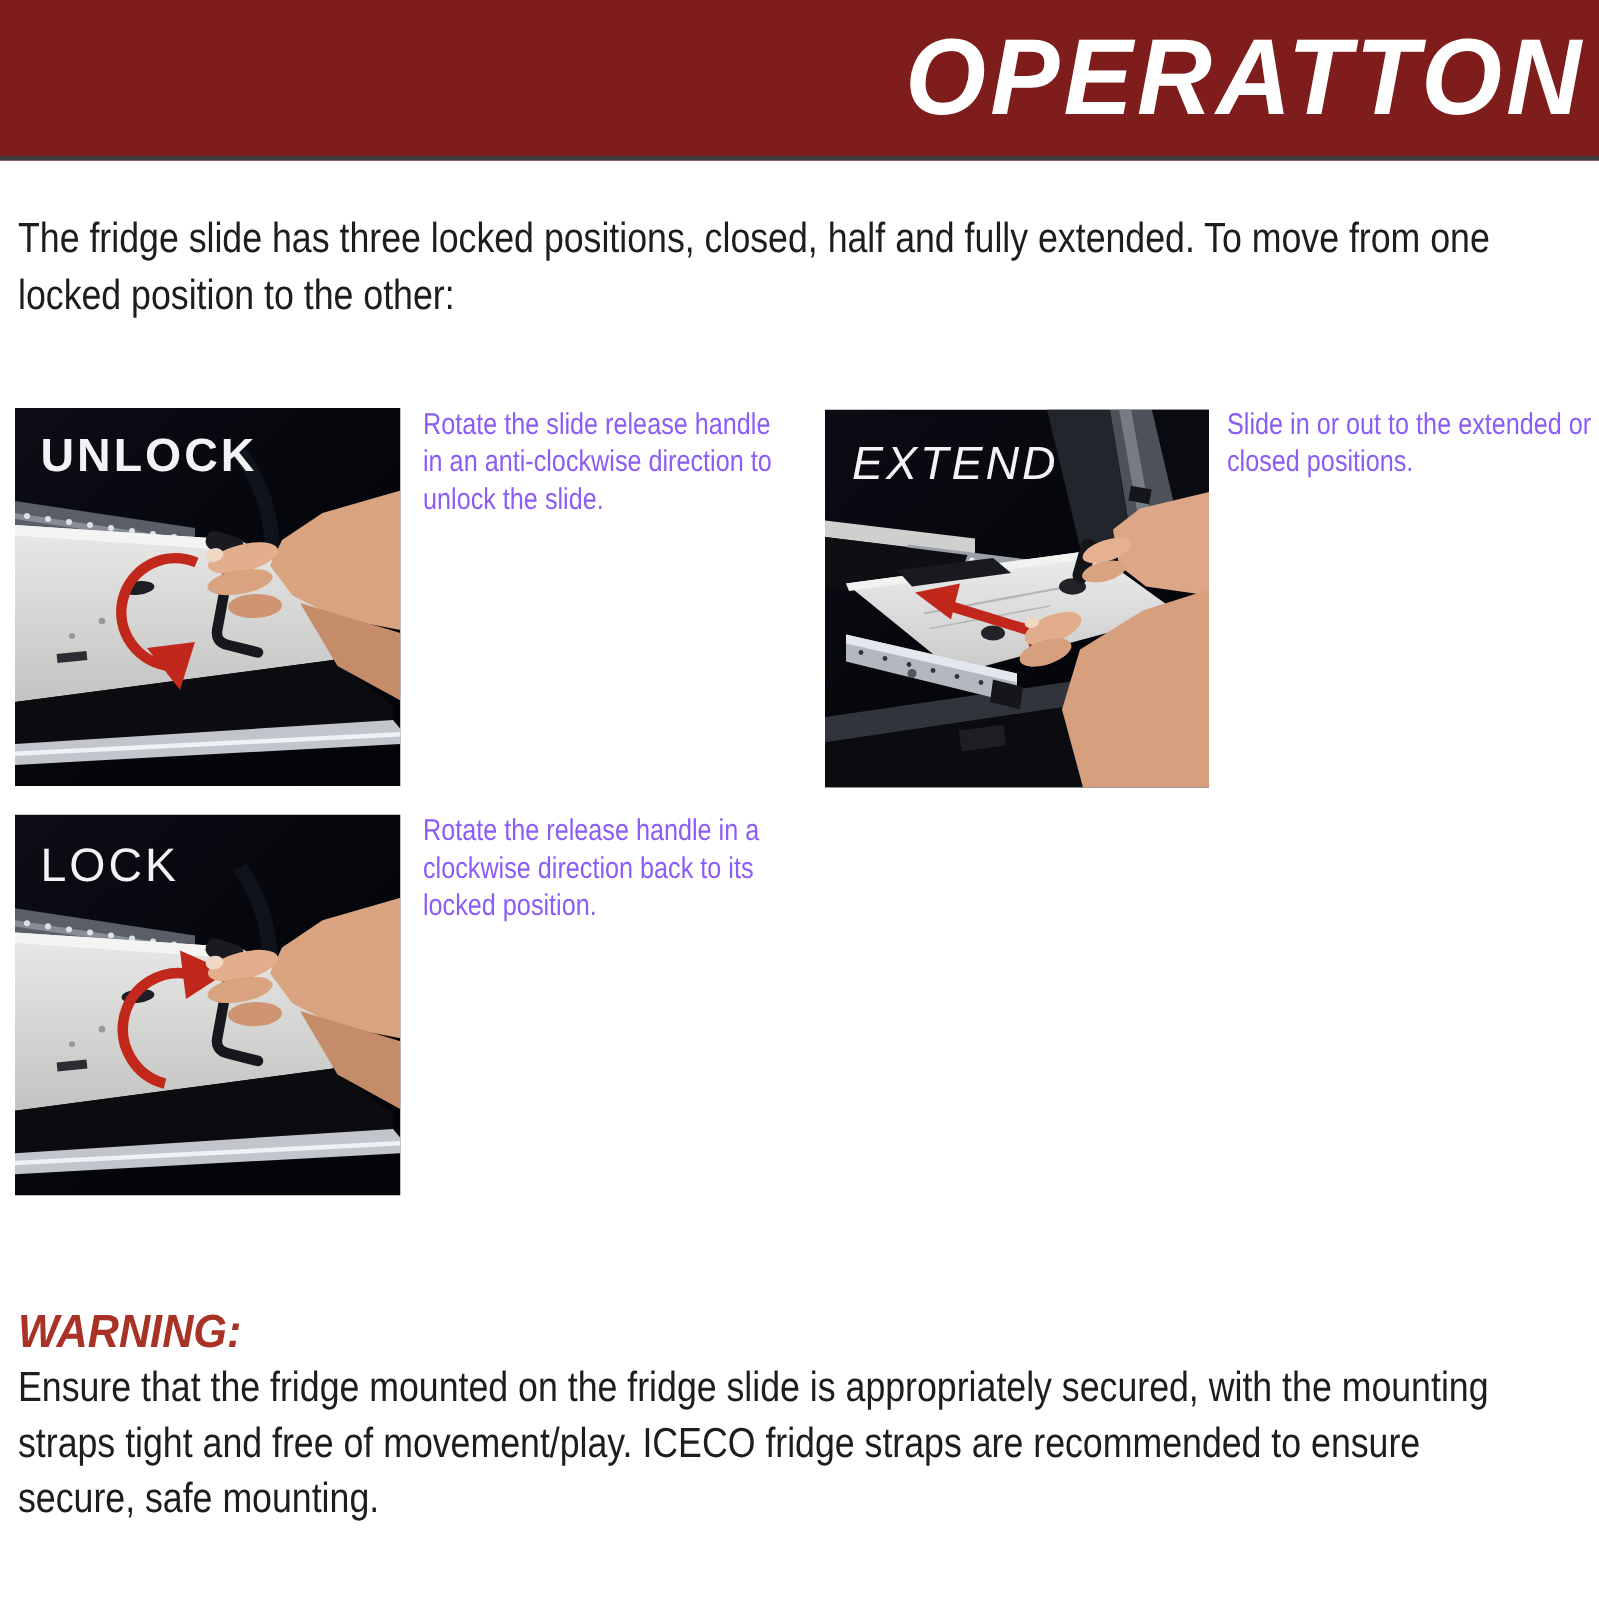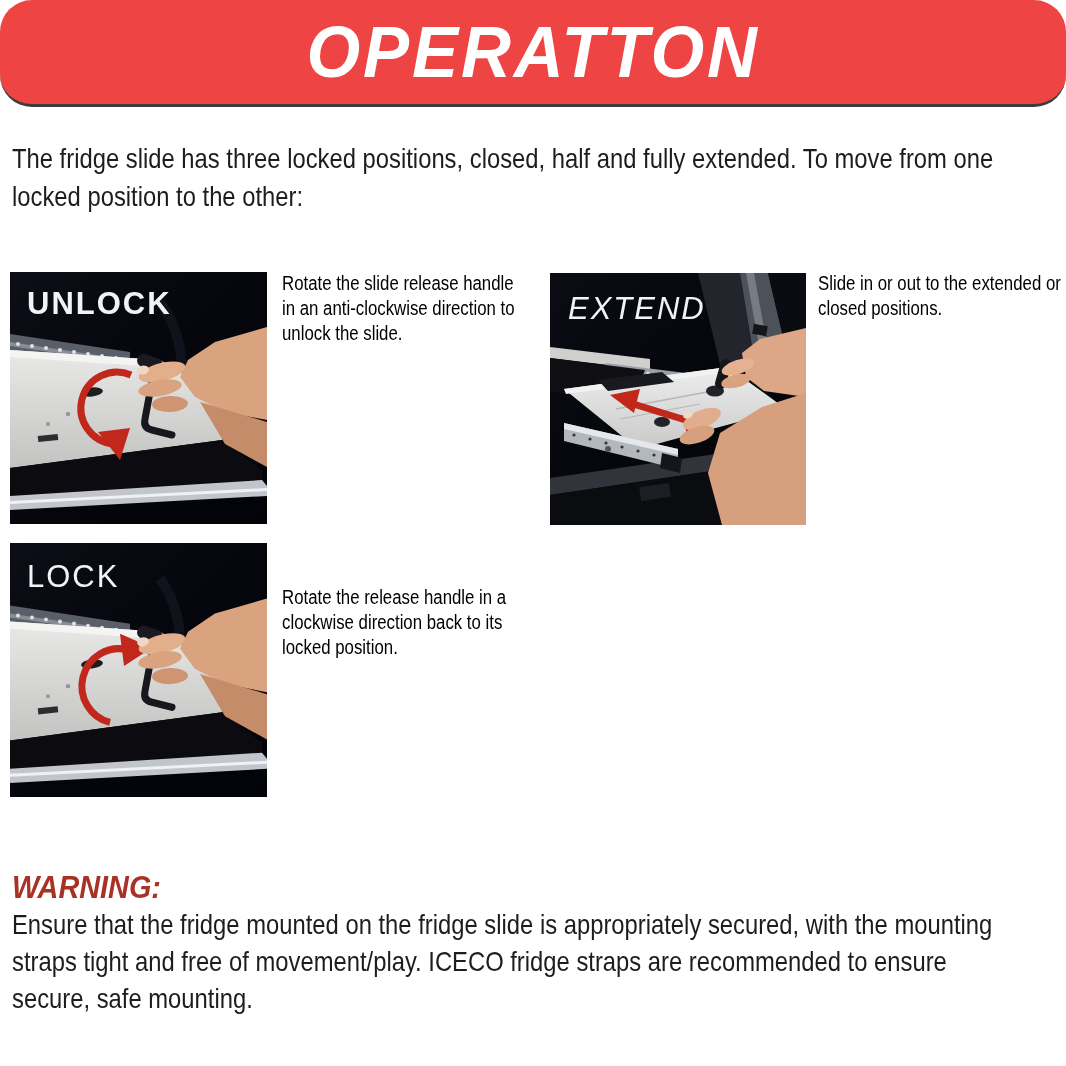--- a/index.html
+++ b/index.html
@@ -1,39 +1,39 @@
 <!DOCTYPE html>
 <html><head>
 <meta charset="utf-8">
 <style>
   html,body{margin:0;padding:0;background:#ffffff;}
   .page{position:relative;width:1066px;height:1066px;background:#ffffff;overflow:hidden;
         font-family:"Liberation Sans",sans-serif;}
   .abs{position:absolute;}
 
   
-  .hdr{left:0;top:0;width:1066px;height:104px;background:#ef4444;border-bottom:3px solid #3c3c3c;
-       display:flex;align-items:center;justify-content:center;border-radius:32px;}
+  .hdr{left:0;top:0;width:1066px;height:104px;background:#7f1d1d;border-bottom:3px solid #3c3c3c;
+       display:flex;align-items:center;justify-content:flex-end;}
   .hdr-title{color:#ffffff;font-size:72px;font-weight:bold;font-style:italic;
              letter-spacing:3px;transform:scaleX(0.96);white-space:nowrap;}
 
   
   .cond{transform:scaleX(0.85);transform-origin:0 0;white-space:nowrap;}
   .intro{left:12px;top:140px;color:#1d1d1d;font-size:28px;line-height:38px;}
   .warnbody{left:12px;top:906px;color:#1d1d1d;font-size:28px;line-height:37px;}
   .warn-title{left:12px;top:870px;color:#a93226;font-size:31px;line-height:36px;
               font-weight:bold;font-style:italic;transform:scaleX(0.93);transform-origin:0 0;
               white-space:nowrap;}
 
   
-  .cap{color:#000000;font-size:20px;line-height:25px;}
+  .cap{color:#8b5cf6;font-size:20px;line-height:25px;}
   .cap .cond{transform:scaleX(0.84);}
   .cap-unlock{left:282px;top:271px;}
   .cap-extend{left:818px;top:271px;}
-  .cap-lock{left:282px;top:542px;margin-top:43px;}
+  .cap-lock{left:282px;top:542px;}
 
   
   .photo{display:block;}
   .ph-unlock{left:10px;top:272px;font-weight:bold;}
   .ph-extend{left:550px;top:273px;font-style:italic;}
   .ph-lock{left:10px;top:543px;}
   svg text{font-family:"Liberation Sans",sans-serif;}
 </style>
 </head>
 <body>

